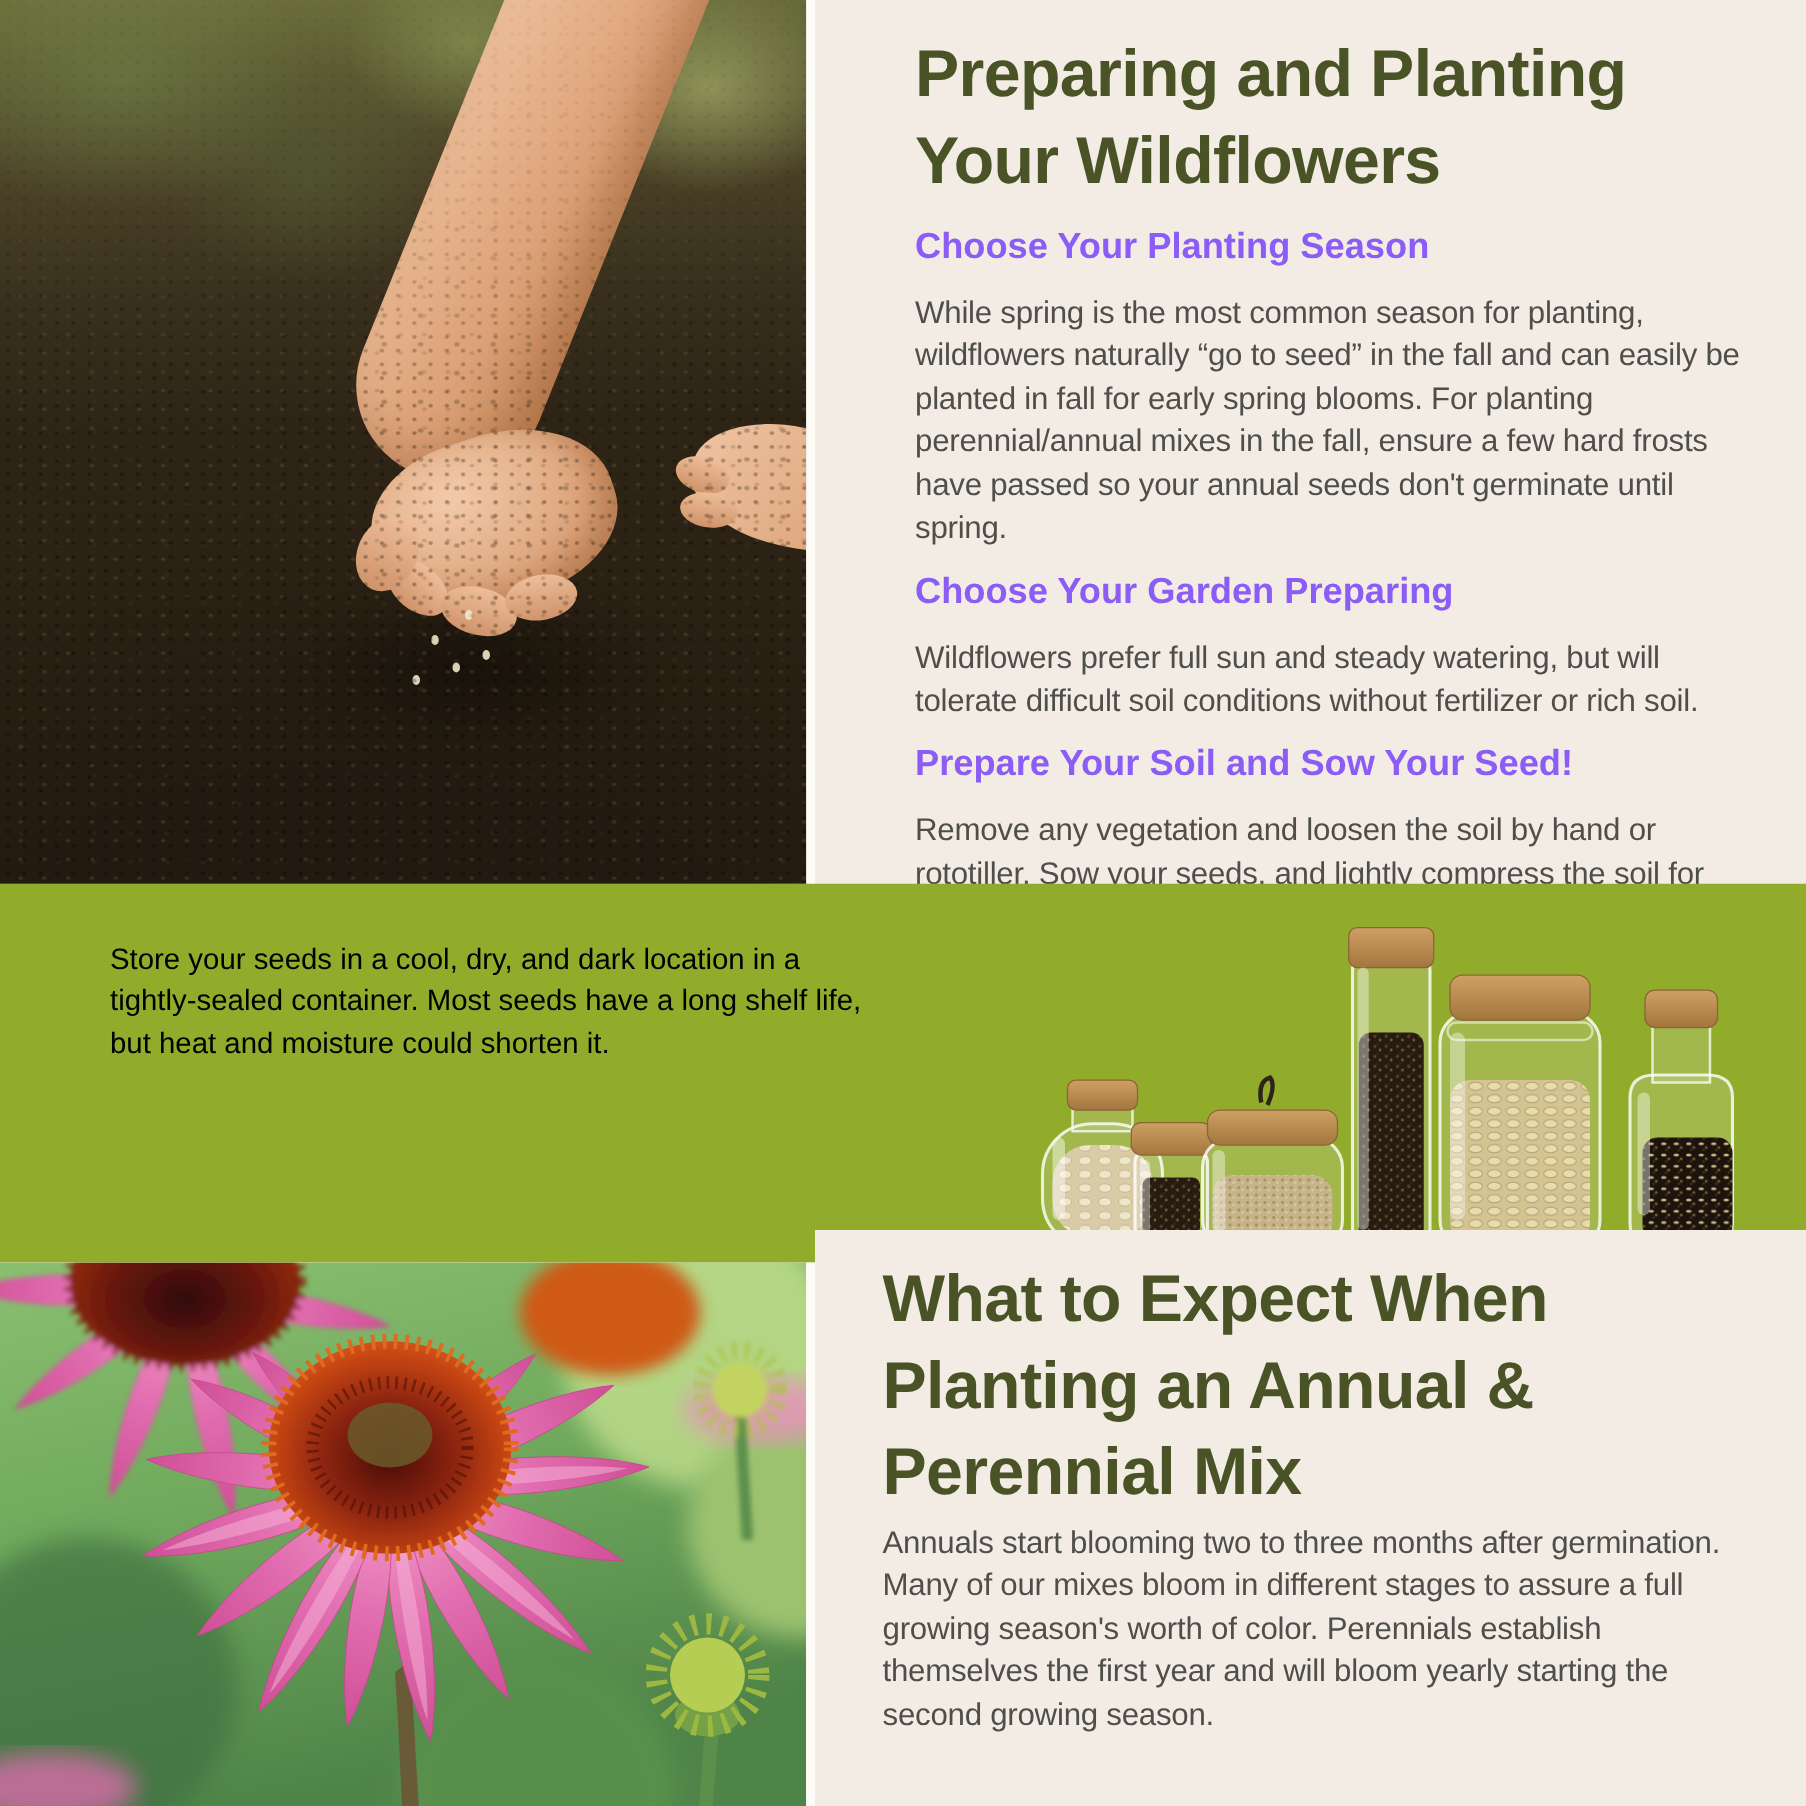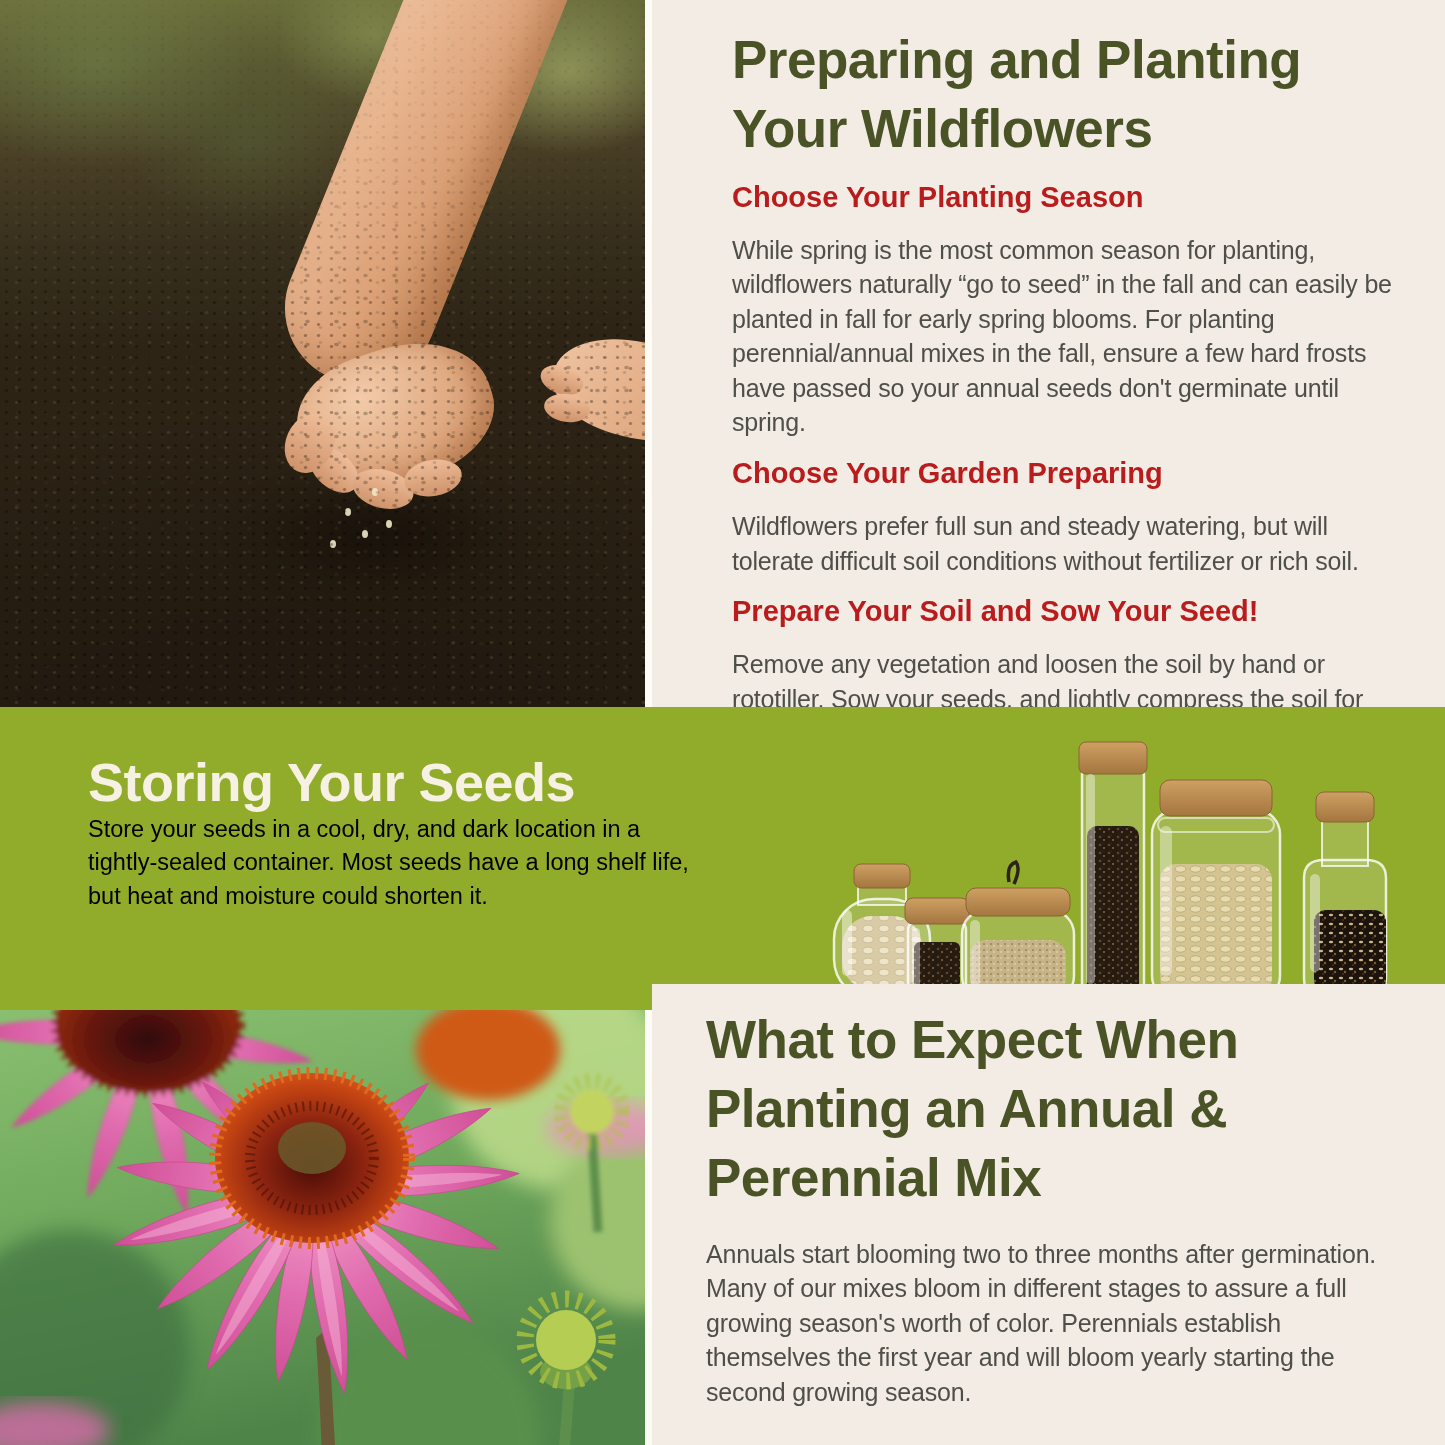--- a/index.html
+++ b/index.html
@@ -6,24 +6,24 @@
   html,body { width:1445px; height:1445px; }
   body { font-family:"Liberation Sans", sans-serif; background:#f2ece5; }
   #canvas { position:relative; width:1445px; height:1445px; overflow:hidden; background:#f2ece5; }
 
   
   .panel { position:absolute; left:652px; width:793px; background:#f2ece5; }
   .panel-top { top:0; height:707px; padding:26px 48px 0 80px; }
   .panel-bottom { top:984px; height:480px; padding:22px 48px 0 54px; }
   .h-big { font-size:53px; font-weight:700; line-height:1.3; color:#4a5326; letter-spacing:-0.5px; max-width:700px; }
   .panel-bottom .h-big { max-width:640px; }
-  .h-sub { font-size:29px; font-weight:700; line-height:1.35; color:#b91c1c; margin-top:14px; margin-bottom:5px; }
+  .h-sub { font-size:29px; font-weight:700; line-height:1.35; color:#8b5cf6; margin-top:14px; margin-bottom:5px; }
   .panel-top .h-big { margin-bottom:14px; }
   .body-p { font-size:25px; line-height:1.38; color:#4f4f49; letter-spacing:-0.2px; max-width:690px;margin-top:16px; }
-  .panel-bottom .body-p { margin-top:24px; }
+  .panel-bottom .body-p { margin-top:4px; }
 
   
   .divider { position:absolute; width:7px; background:#fdfbf6; }
   .divider-top { left:645px; top:0; height:707px; }
   .divider-bottom { left:645px; top:1010px; height:435px; }
 
   
   .band { position:absolute; left:0; top:707px; width:1445px; height:303px; background:#91ab2a; overflow:hidden; }
   .band-inner { position:absolute; left:88px; top:44px; width:640px; }
   .band-title { font-size:54px; font-weight:700; color:#f6f1e2; letter-spacing:-0.5px; }
@@ -105,21 +105,20 @@
     <h3 class="h-sub">Choose Your Planting Season</h3>
     <p class="body-p">While spring is the most common season for planting, wildflowers naturally “go to seed” in the fall and can easily be planted in fall for early spring blooms. For planting perennial/annual mixes in the fall, ensure a few hard frosts have passed so your annual seeds don't germinate until spring.</p>
     <h3 class="h-sub">Choose Your Garden Preparing</h3>
     <p class="body-p">Wildflowers prefer full sun and steady watering, but will tolerate difficult soil conditions without fertilizer or rich soil.</p>
     <h3 class="h-sub">Prepare Your Soil and Sow Your Seed!</h3>
     <p class="body-p">Remove any vegetation and loosen the soil by hand or rototiller. Sow your seeds, and lightly compress the soil for protection from birds and wind. Water as needed.</p>
   </section>
 
   <section class="band">
     <div class="band-inner">
-      <h2 class="band-title">Storing Your Seeds</h2>
       <p class="band-body">Store your seeds in a cool, dry, and dark location in a tightly-sealed container. Most seeds have a long shelf life, but heat and moisture could shorten it.</p>
     </div>
   </section>
 
   <svg class="jars" viewBox="0 0 617 290" aria-hidden="true">
     <defs>
       <linearGradient id="corkG" x1="0" y1="0" x2="0" y2="1">
         <stop offset="0" stop-color="#cfa063"></stop>
           <stop offset="1" stop-color="#a3763f"></stop>
       </linearGradient>

